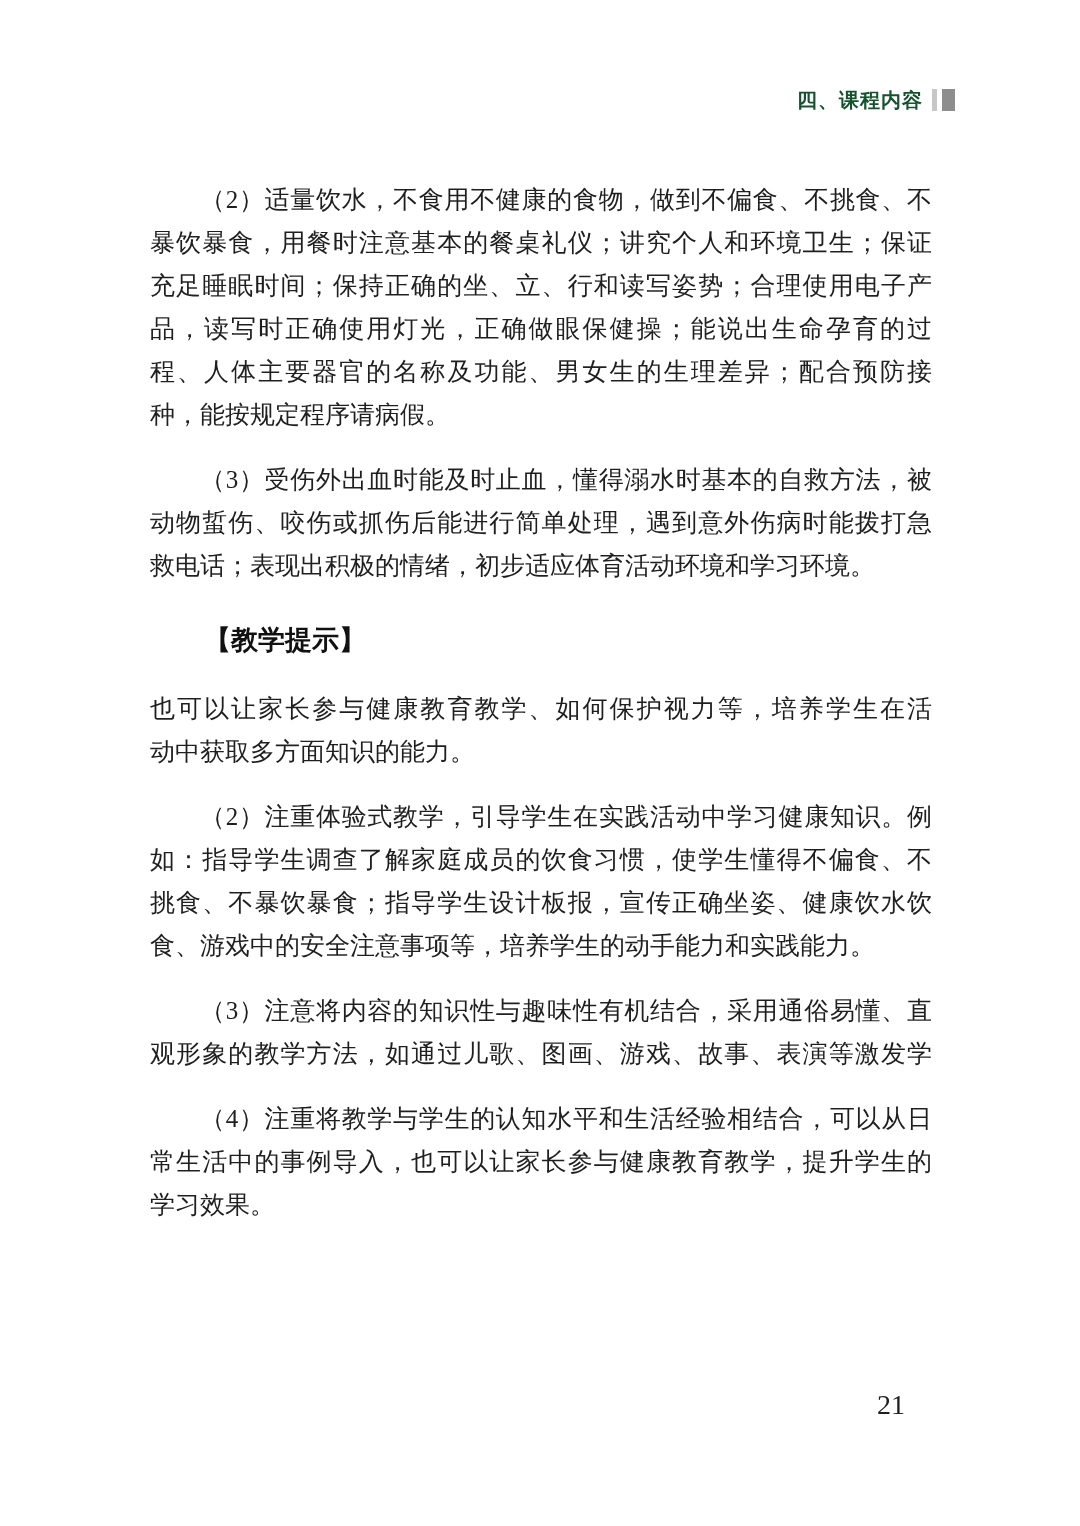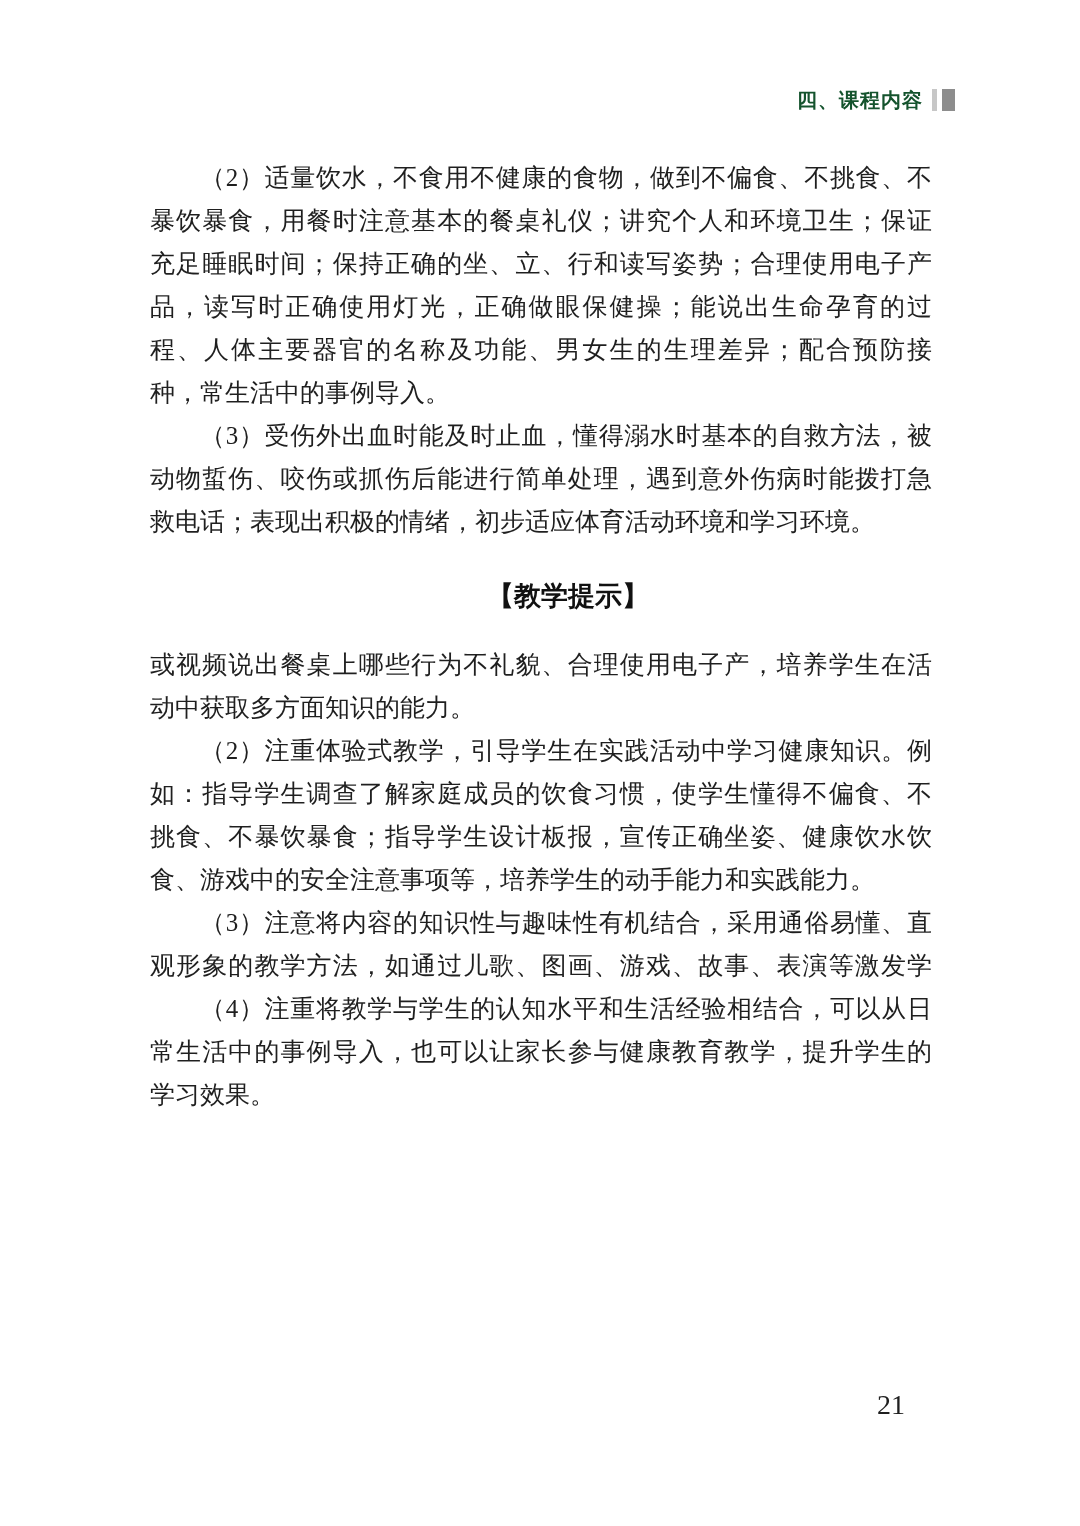--- a/index.html
+++ b/index.html
@@ -54,33 +54,32 @@
     font-size: 25px;
     line-height: 43px;
     color: #1f1f1f;
   }
   .para { margin: 0; padding: 0; }
   .pline {
     text-align: justify;
     text-align-last: justify;
     -moz-text-align-last: justify;
   }
-  .pline.first { text-indent: 2em; }
+  .pline.first { text-indent: 2em; margin-top: 22px; }
   .pline.last {
     text-align-last: left;
     -moz-text-align-last: left;
   }
   .section-heading {
     margin: 32px 0 25px 0;
     font-size: 27px;
     font-weight: bold;
     line-height: 43px;
     text-indent: 2em;
     color: #111111;
-    text-align: center;
   }
   .page-number {
     position: absolute;
     top: 1390px;
     right: 175px;
     font-size: 28px;
     color: #1f1f1f;
     line-height: 30px;
   }
 </style>
@@ -96,33 +95,33 @@
   </div>
 
   <div class="doc-body">
 
     <p class="para">
       <span class="pline first" style="display:block">（2）适量饮水，不食用不健康的食物，做到不偏食、不挑食、不</span>
       <span class="pline" style="display:block">暴饮暴食，用餐时注意基本的餐桌礼仪；讲究个人和环境卫生；保证</span>
       <span class="pline" style="display:block">充足睡眠时间；保持正确的坐、立、行和读写姿势；合理使用电子产</span>
       <span class="pline" style="display:block">品，读写时正确使用灯光，正确做眼保健操；能说出生命孕育的过</span>
       <span class="pline" style="display:block">程、人体主要器官的名称及功能、男女生的生理差异；配合预防接</span>
-      <span class="pline last" style="display:block">种，常生活中的事例导入。</span>
+      <span class="pline last" style="display:block">种，能按规定程序请病假。</span>
     </p>
 
     <p class="para">
       <span class="pline first" style="display:block">（3）受伤外出血时能及时止血，懂得溺水时基本的自救方法，被</span>
       <span class="pline" style="display:block">动物蜇伤、咬伤或抓伤后能进行简单处理，遇到意外伤病时能拨打急</span>
       <span class="pline last" style="display:block">救电话；表现出积极的情绪，初步适应体育活动环境和学习环境。</span>
     </p>
 
     <h3 class="section-heading">【教学提示】</h3>
 
     <p class="para">
-      <span class="pline" style="display:block">或视频说出餐桌上哪些行为不礼貌、合理使用电子产，培养学生在活</span>
+      <span class="pline" style="display:block">也可以让家长参与健康教育教学、如何保护视力等，培养学生在活</span>
       <span class="pline last" style="display:block">动中获取多方面知识的能力。</span>
     </p>
 
     <p class="para">
       <span class="pline first" style="display:block">（2）注重体验式教学，引导学生在实践活动中学习健康知识。例</span>
       <span class="pline" style="display:block">如：指导学生调查了解家庭成员的饮食习惯，使学生懂得不偏食、不</span>
       <span class="pline" style="display:block">挑食、不暴饮暴食；指导学生设计板报，宣传正确坐姿、健康饮水饮</span>
       <span class="pline last" style="display:block">食、游戏中的安全注意事项等，培养学生的动手能力和实践能力。</span>
     </p>
 

